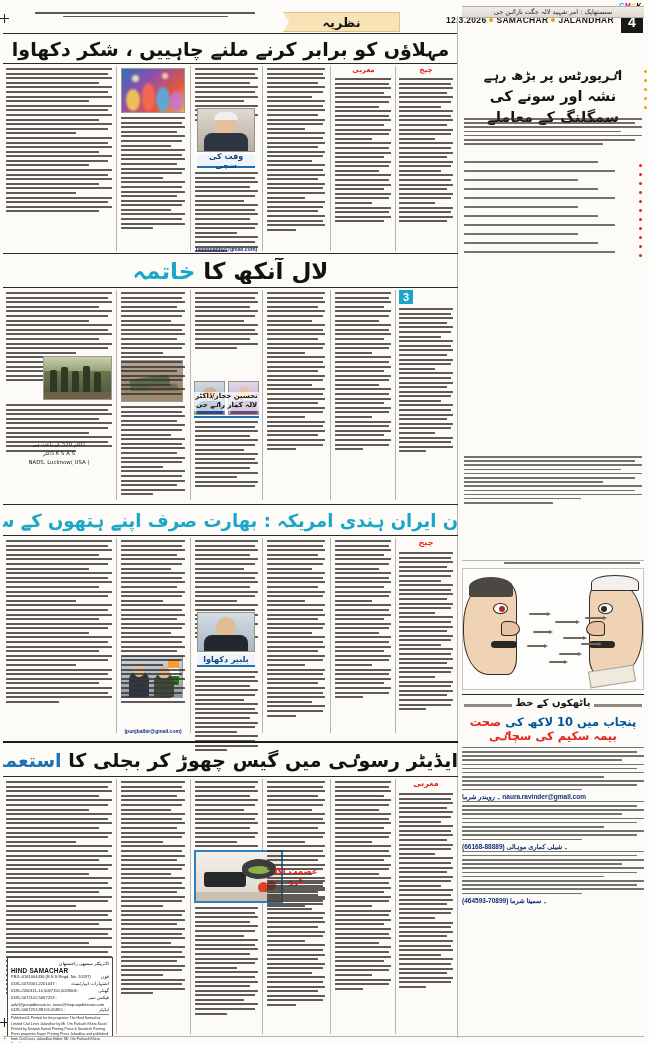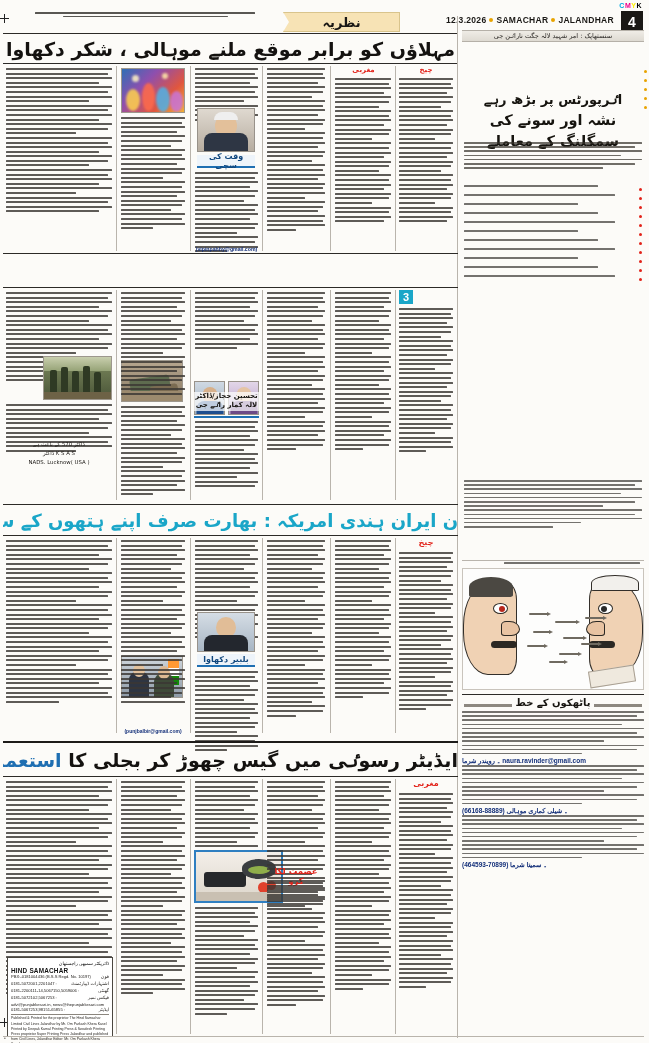--- a/index.html
+++ b/index.html
@@ -93,21 +93,21 @@
     direction:rtl;
   }
   .urdu-head {
     font-family:"DejaVu Sans", sans-serif;
     direction:rtl; text-align:center; font-weight:bold;
     color:#141210; white-space:nowrap; overflow:hidden;
   }
 
   
   #right-panel {
-    position:absolute; left:462px; top:30px; width:182px; height:527px;
+    position:absolute; left:462px; top:6px; width:182px; height:527px;
   }
   #byline-strip {
     position:absolute; left:0; top:0; width:182px; height:12px;
     background:linear-gradient(#efece6,#dedad2);
     border-top:1px solid #b5b0a8; border-bottom:1px solid #b5b0a8;
     direction:rtl; font-size:6.5px; color:#2a2724;
     display:flex; align-items:center; justify-content:center; gap:4px;
   }
   #samachar-logo {
     position:absolute; left:0; top:15px; width:182px; height:42px;
@@ -292,21 +292,21 @@
     <i class="dot-y"></i>
     <span>SAMACHAR</span>
     <i class="dot-y"></i>
     <span>JALANDHAR</span>
   </div>
   <div id="pageno">4</div>
 
   <div class="hrule dark" style="left:3px; top:33px; width:455px;"></div>
 
   <div id="head-band">
-    <div class="urdu-head" style="font-size:19px;line-height:26px">مہلاؤں کو برابر موقع ملنے موہالی ، شکر دکھاوا</div>
+    <div class="urdu-head" style="font-size:19px;line-height:26px">مہلاؤں کو برابر کرنے ملنے چاہییں ، شکر دکھاوا</div>
   </div>
   <div class="hrule dark" style="left:3px; top:63px; width:455px;"></div>
 
   <div class="vrule" style="left:116px; top:66px; height:185px;"></div>
   <div class="vrule" style="left:190px; top:66px; height:185px;"></div>
   <div class="vrule" style="left:262px; top:66px; height:185px;"></div>
   <div class="vrule" style="left:330px; top:66px; height:185px;"></div>
   <div class="vrule" style="left:395px; top:66px; height:185px;"></div>
   <div class="vrule" style="left:457px; top:16px; height:1022px;"></div>
 
@@ -658,20 +658,24 @@
     <span class="missile" style="left:86px;top:92px;width:16px"></span>
     <div class="news-sheet"></div>
   </div>
 
   <div class="hrule dark" style="left:462px;top:694px;width:182px;"></div>
   <div id="letters">
     <div id="letters-title">
       <span>پاٹھکوں کے خط</span>
     </div>
 
+    <div class="letter-head">
+      <span>پنجاب میں 10 لاکھ کی</span>
+      <span class="hi">صحت بیمہ سکیم کی سچاٸی</span>
+    </div>
     <div class="txt">
       <div class="ln thin s1"></div>
         <div class="ln thin s2"></div>
         <div class="ln thin s1"></div>
       <div class="ln thin s3"></div>
         <div class="ln thin s1"></div>
         <div class="ln thin s2"></div>
       <div class="ln thin s1"></div>
         <div class="ln thin s4"></div>
         <div class="ln thin s1"></div>
@@ -704,20 +708,24 @@
       <div class="ln thin s4"></div>
         <div class="ln thin s1"></div>
         <div class="ln thin s2"></div>
       <div class="ln thin s1"></div>
         <div class="ln thin s5"></div>
     </div>
     <div class="signoff">۔ سمیتا شرما (70899-464593)</div>
   </div>
 
   <div class="hrule dark" style="left:3px;top:253px;width:455px;"></div>
+  <div class="sec-head" style="left:3px;top:258px;width:455px;height:26px;font-size:23px;line-height:26px;color:#141210">
+    <span>لال آنکھ کا</span>
+    <span style="color:#1aa6c8">خاتمہ</span>
+  </div>
   <div class="hrule dark" style="left:3px;top:287px;width:455px;"></div>
 
   <div class="vrule" style="left:116px;top:290px;height:210px;"></div>
   <div class="vrule" style="left:190px;top:290px;height:210px;"></div>
   <div class="vrule" style="left:262px;top:290px;height:210px;"></div>
   <div class="vrule" style="left:330px;top:290px;height:210px;"></div>
   <div class="vrule" style="left:395px;top:290px;height:210px;"></div>
 
   <div class="txt" style="position:absolute;left:6px;top:292px;width:106px">
     <div class="ln s1"></div>

